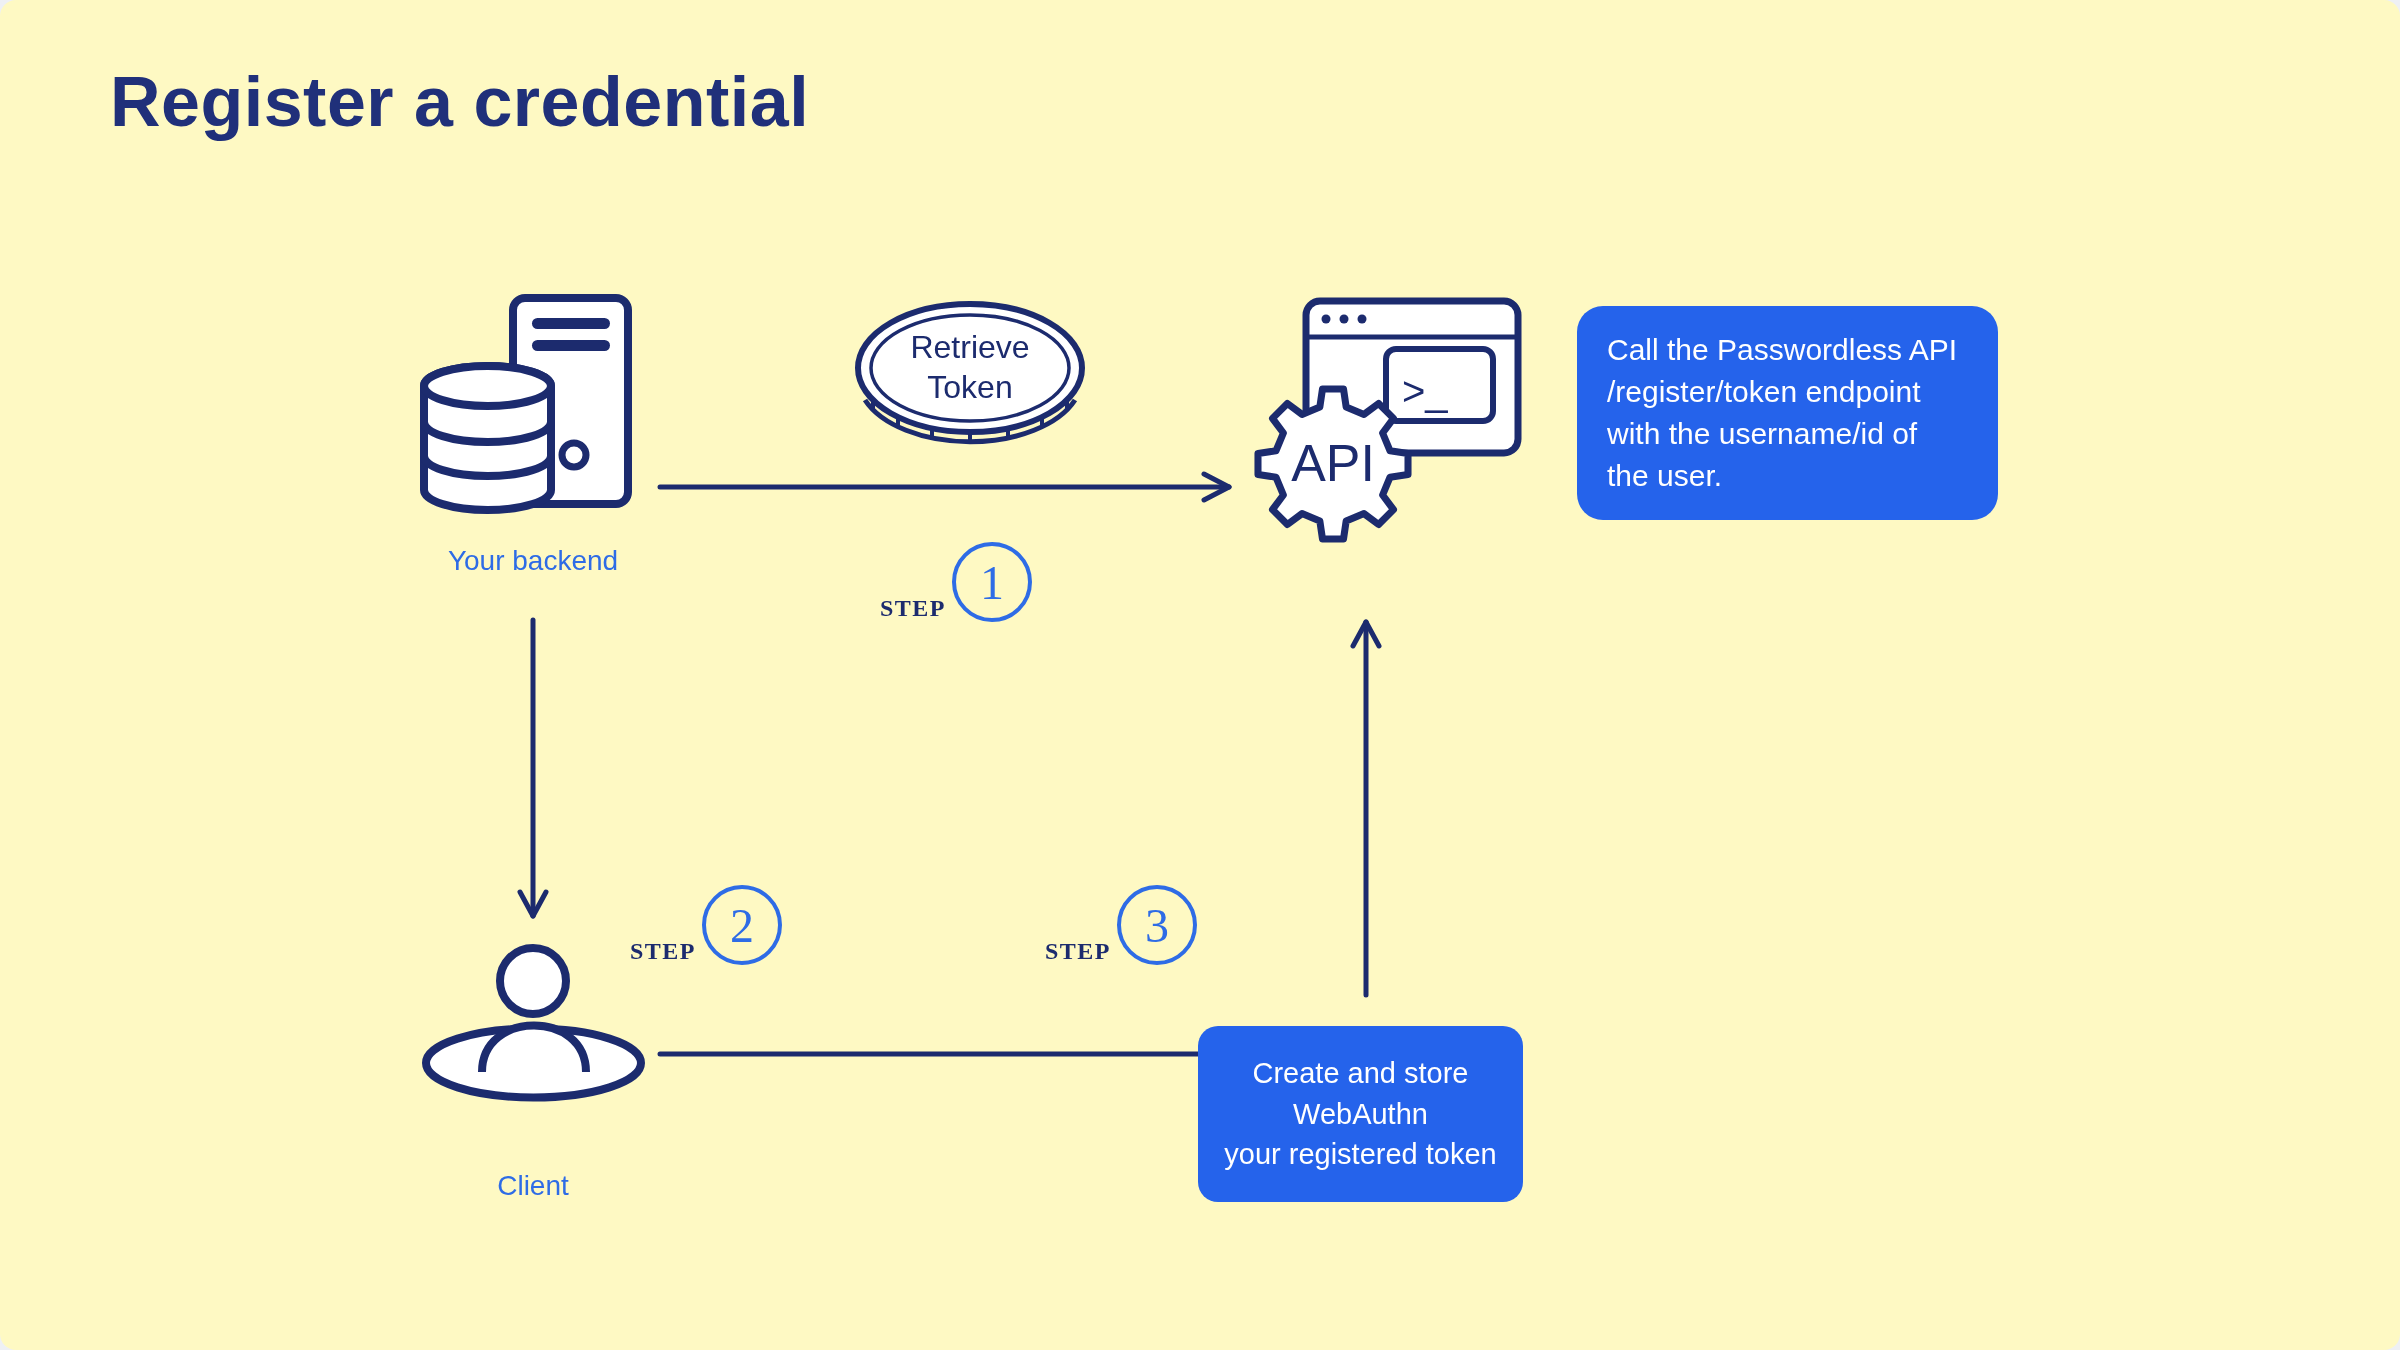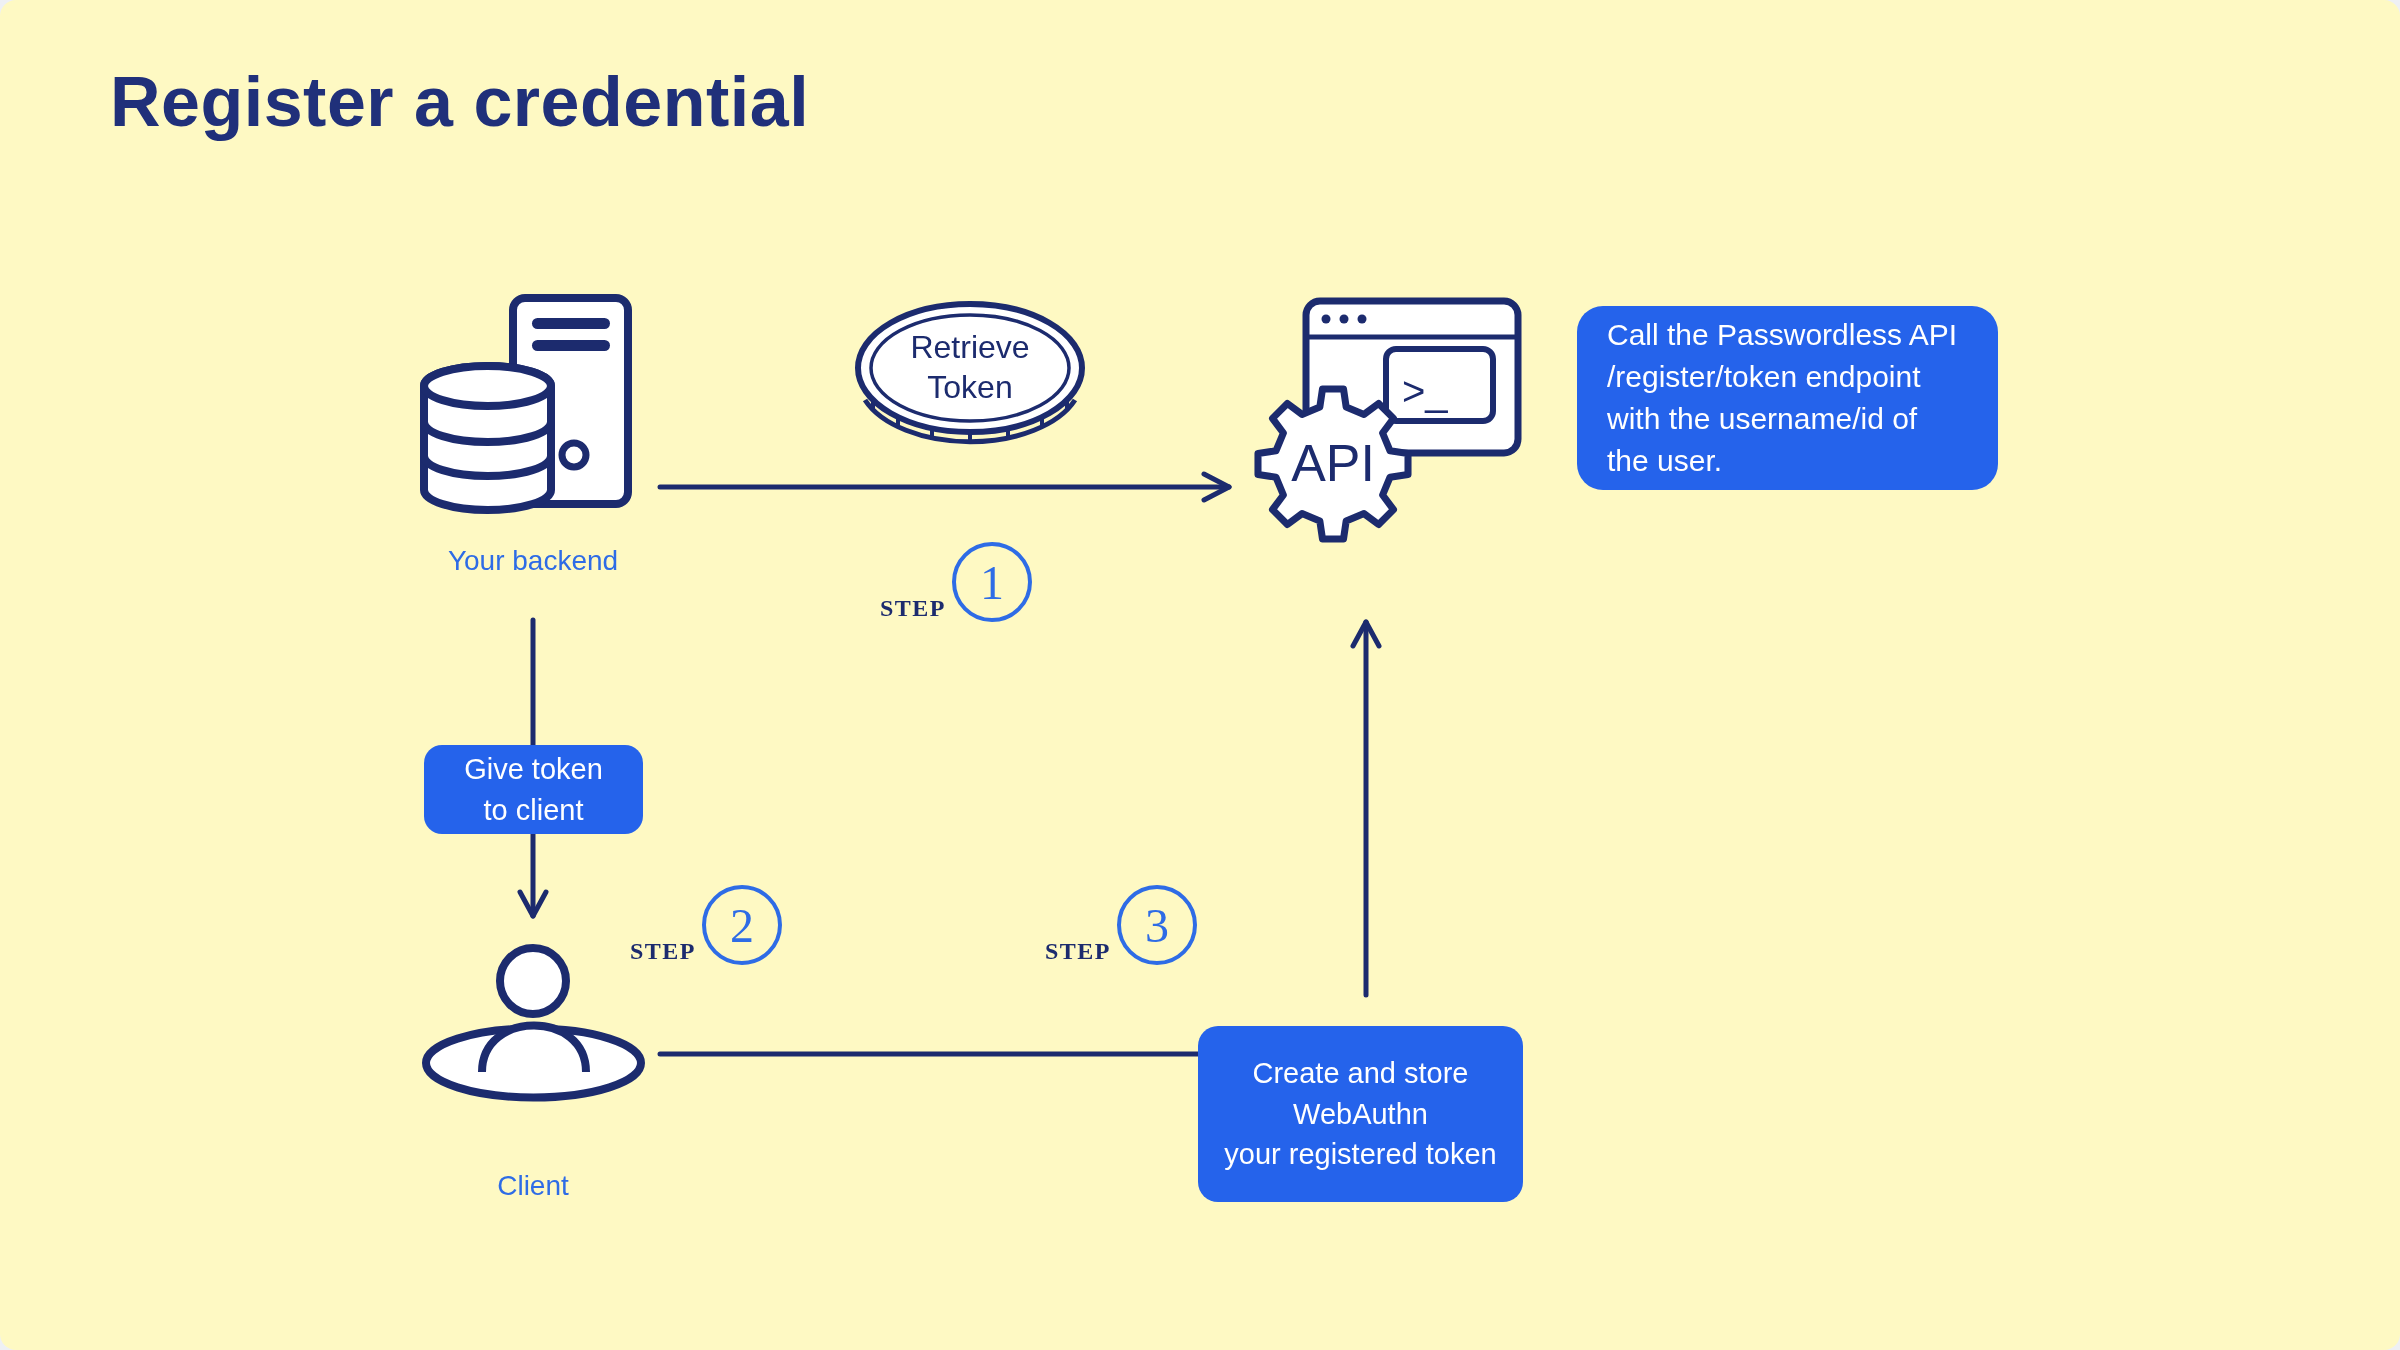--- a/index.html
+++ b/index.html
@@ -91,31 +91,27 @@
       <circle cx="166" cy="26" r="4.5" fill="#1c2b6e" stroke="none"></circle>
       <rect x="190" y="56" width="107" height="72" rx="10" stroke-width="6"></rect>
     </g>
     <text x="206" y="112" font-size="40" fill="#1c2b6e" font-family="DejaVu Sans Mono, monospace">&gt;_</text>
     <g transform="translate(137,171) scale(1.33)">
       <path d="M 42.9 -9.9 L 56.4 -7.9 L 56.4 7.9 L 42.9 9.9 L 37.3 23.3 L 45.5 34.3 L 34.3 45.5 L 23.3 37.3 L 9.9 42.9 L 7.9 56.4 L -7.9 56.4 L -9.9 42.9 L -23.3 37.3 L -34.3 45.5 L -45.5 34.3 L -37.3 23.3 L -42.9 9.9 L -56.4 7.9 L -56.4 -7.9 L -42.9 -9.9 L -37.3 -23.3 L -45.5 -34.3 L -34.3 -45.5 L -23.3 -37.3 L -9.9 -42.9 L -7.9 -56.4 L 7.9 -56.4 L 9.9 -42.9 L 23.3 -37.3 L 34.3 -45.5 L 45.5 -34.3 L 37.3 -23.3 Z" fill="#ffffff" stroke="#1c2b6e" stroke-width="5.3" stroke-linejoin="round"></path>
       <text y="13" text-anchor="middle" font-size="39" fill="#1c2b6e">API</text>
     </g>
   </svg>
 
-  <div class="bluebox left" style="left:1577px;top:306px;width:421px;height:184px;border-radius:26px;padding:0 30px;box-sizing:border-box;font-size:30px;">
+  <div class="bluebox left" style="left:1577px;top:306px;width:421px;height:214px;border-radius:26px;padding:0 30px;box-sizing:border-box;font-size:30px;">
     <span class="callout-line">Call the Passwordless API</span>
     <span class="callout-line">/register/token endpoint</span>
     <span class="callout-line">with the username/id of</span>
     <span class="callout-line">the user.</span>
   </div>
 
-  <div class="bluebox center" style="left:424px;top:745px;width:219px;height:89px;border-radius:18px;">
-    <span class="callout-line">Give token</span>
-    <span class="callout-line">to client</span>
-  </div>
 
   <div class="step" style="left:630px;top:885px;">
     <span class="step-prefix">STEP</span>
     <span class="step-circle">2</span>
   </div>
 
   <div class="step" style="left:1045px;top:885px;">
     <span class="step-prefix">STEP</span>
     <span class="step-circle">3</span>
   </div>

